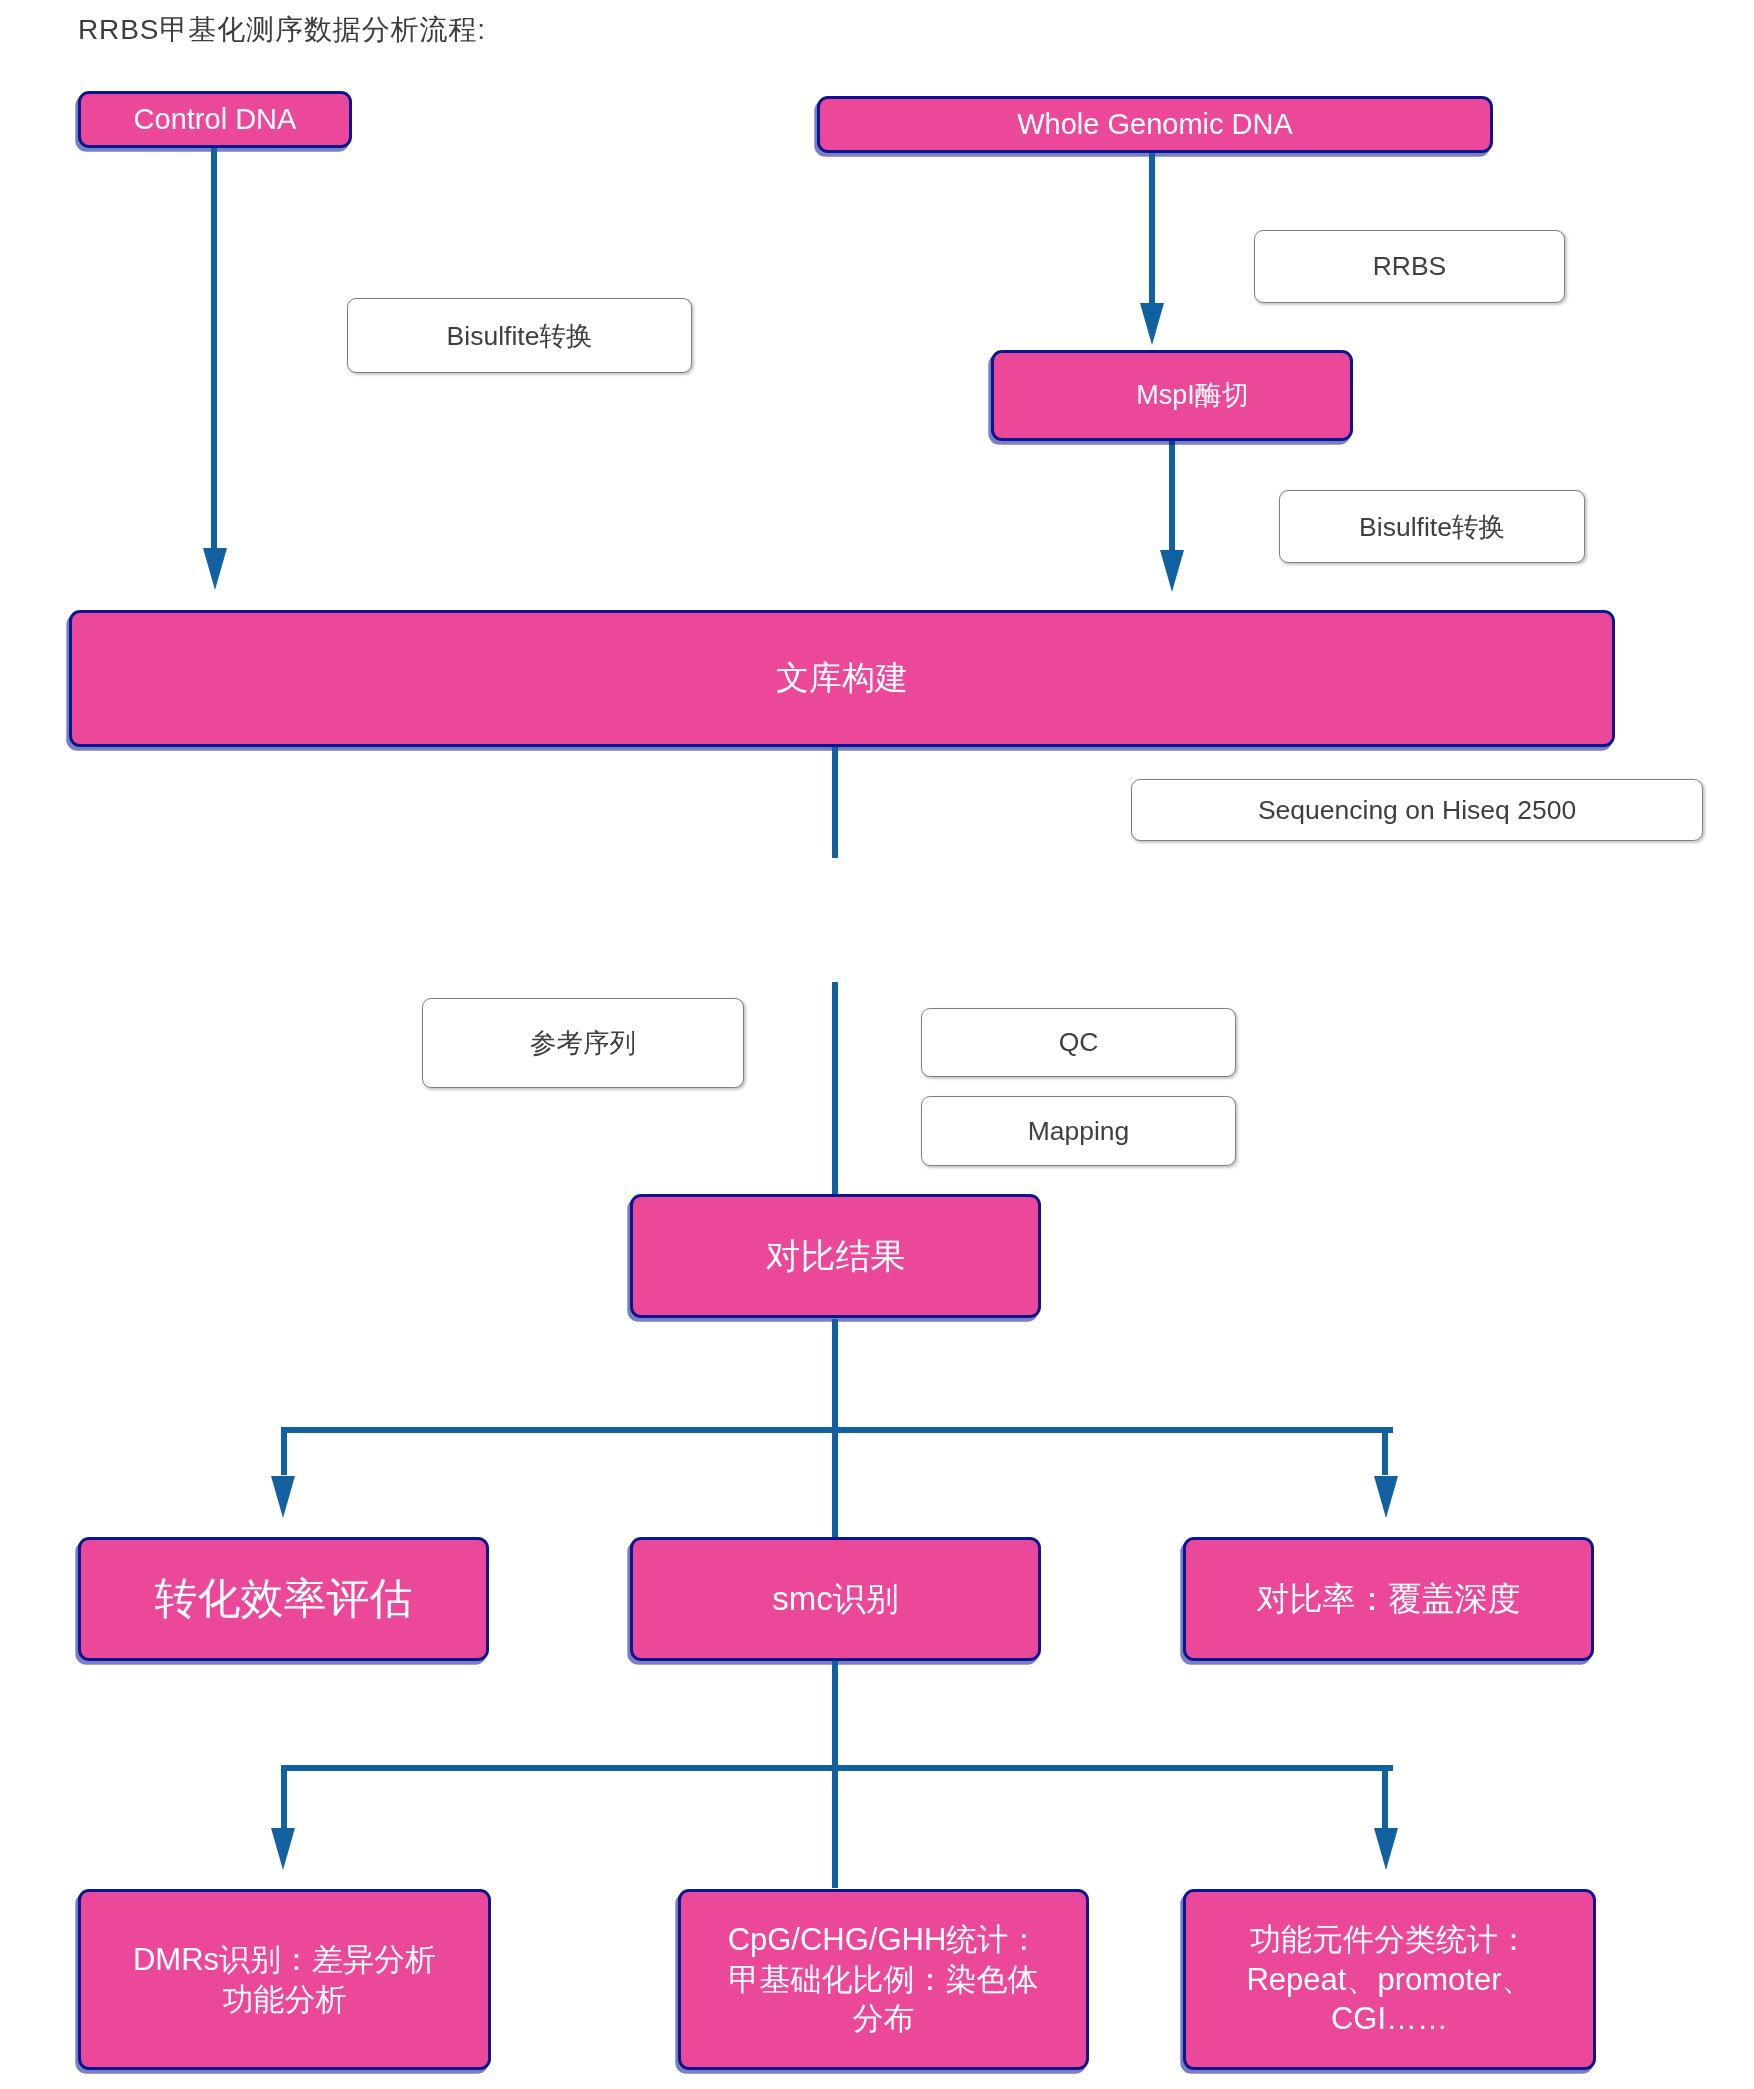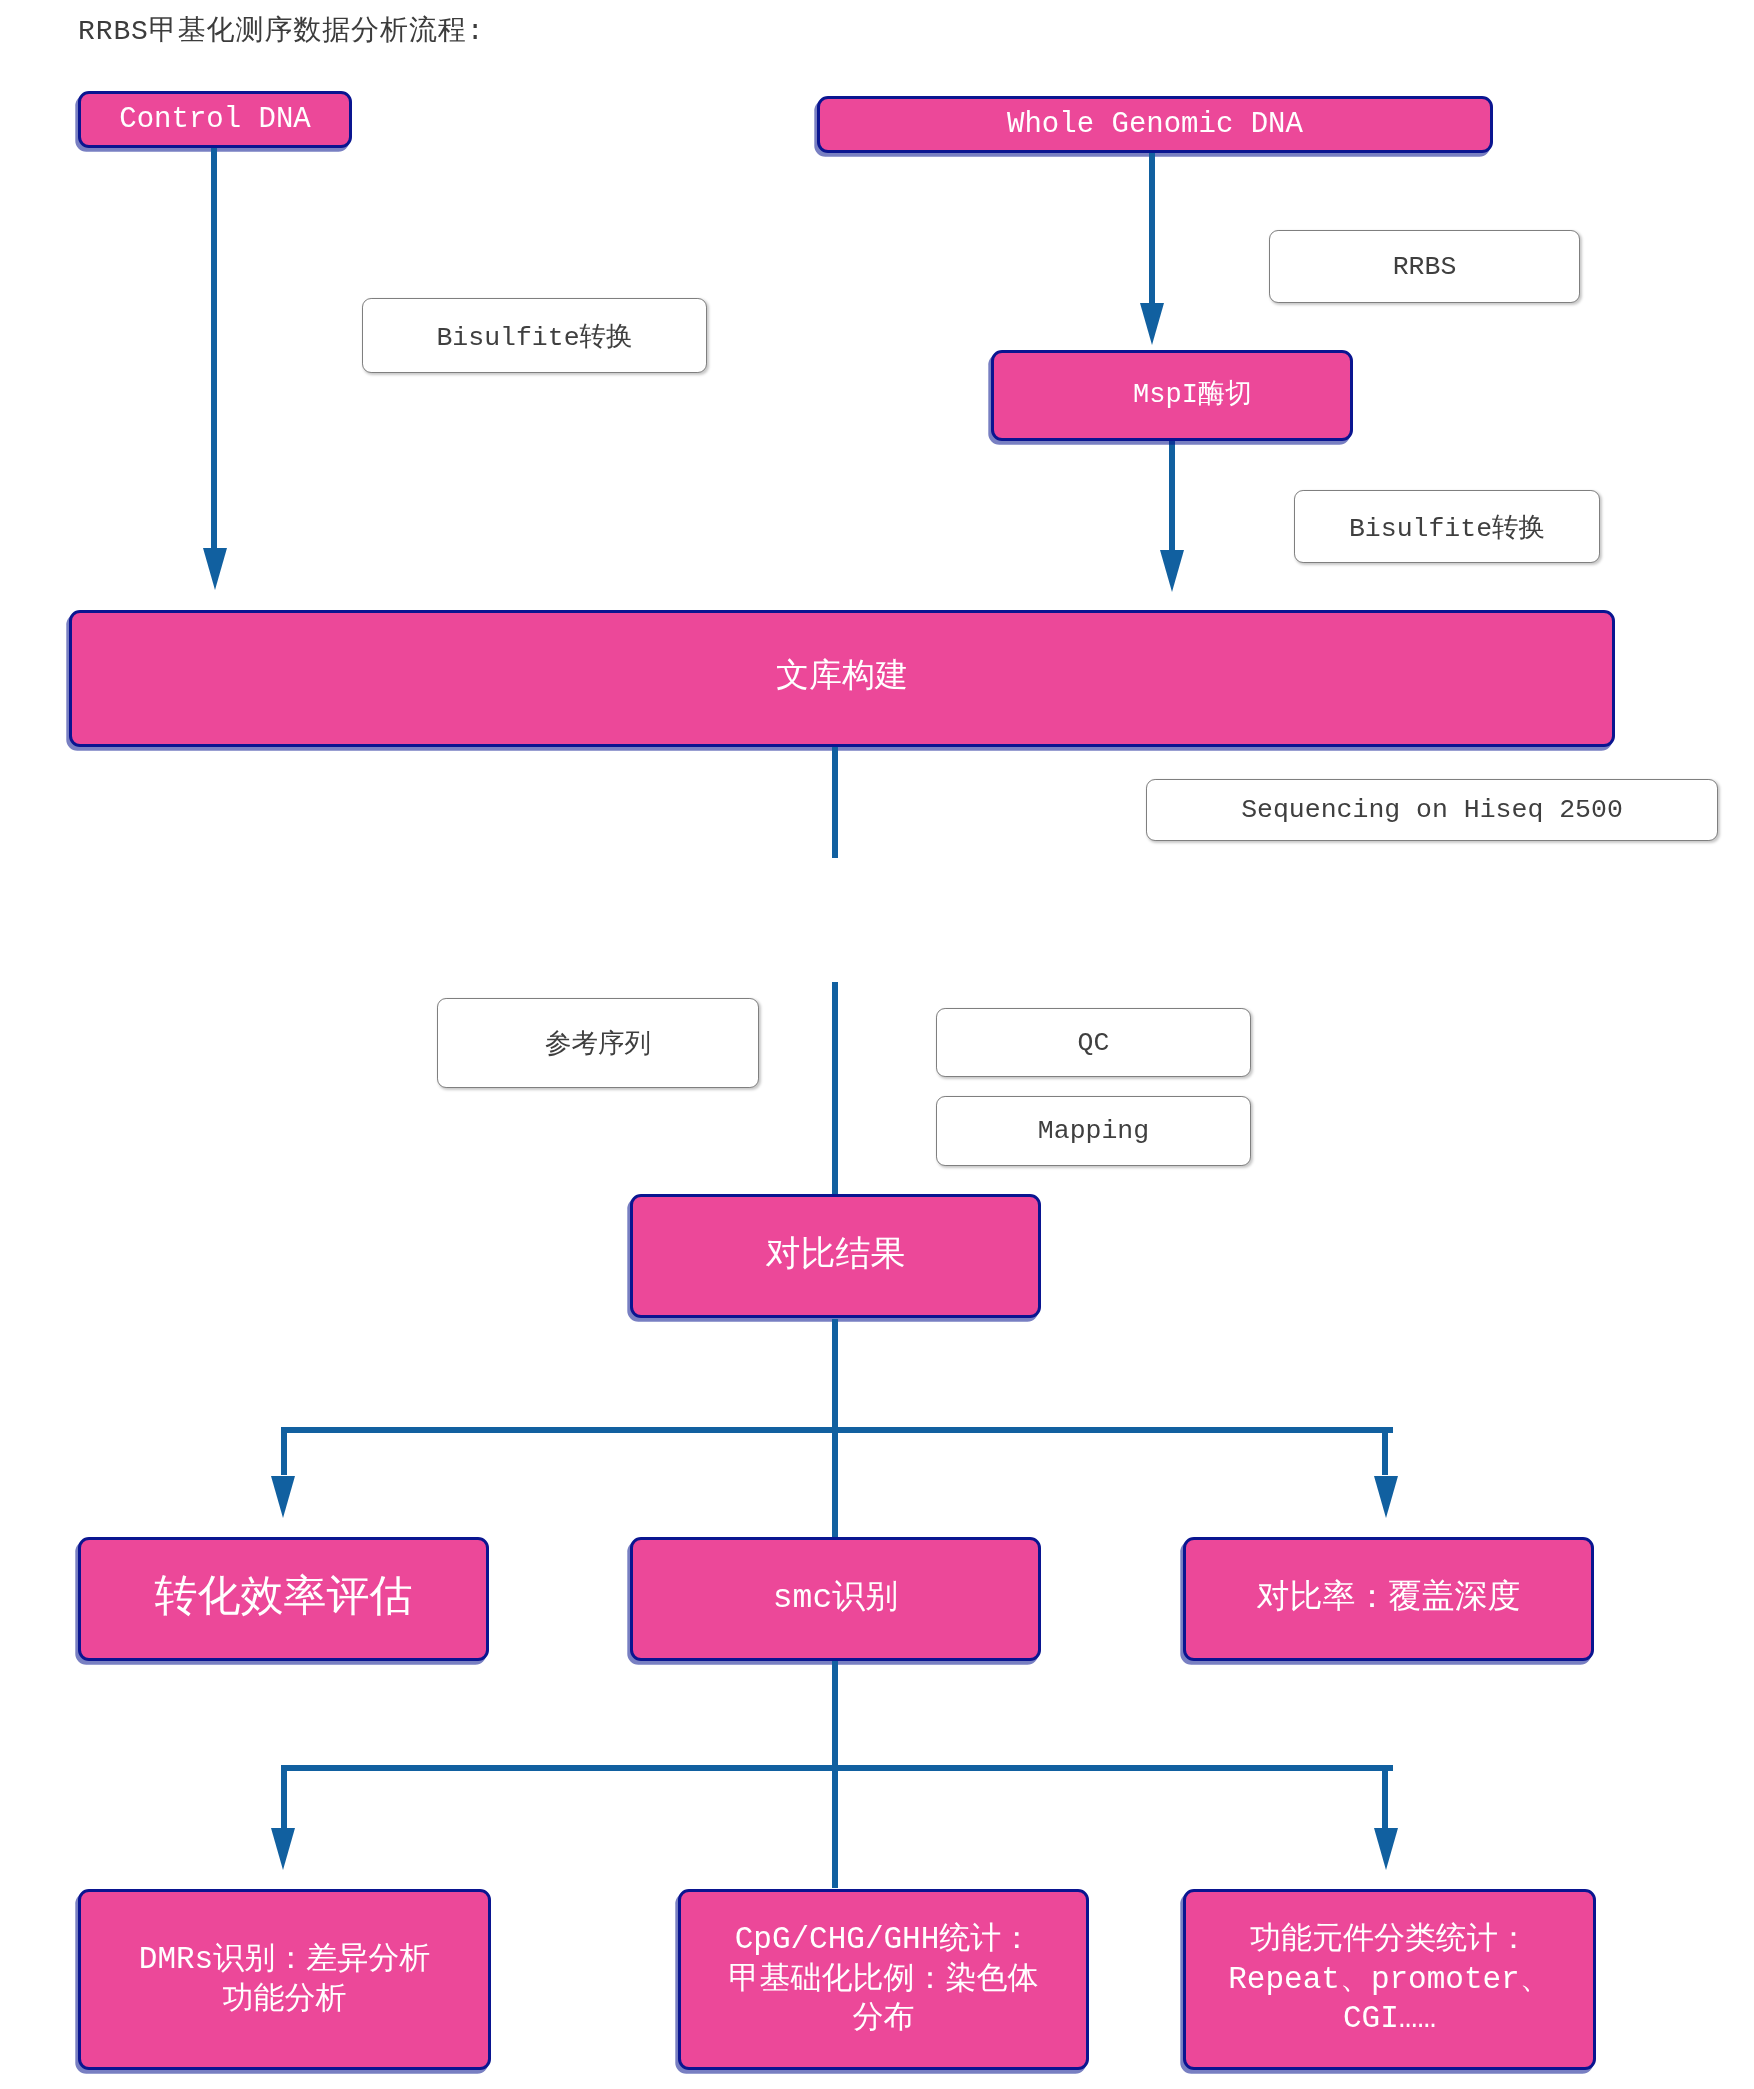--- a/index.html
+++ b/index.html
@@ -1,21 +1,21 @@
 <!DOCTYPE html>
 <html style="font-size:14.6px"><head>
 <meta charset="utf-8">
 <style>
   html, body { margin: 0; padding: 0; background: #ffffff; }
   #canvas {
     position: relative;
     width: 1754px;
     height: 2090px;
     background: #ffffff;
-    font-family: Liberation Mono, monospace;
+    font-family: Liberation Sans, sans-serif;
     overflow: hidden;
   }
   .page-title {
     position: absolute;
     left: 78px; top: 11px;
     font-size: 28px;
     color: #3c3c3c;
     letter-spacing: 0.9px;
   }
   
@@ -41,21 +41,20 @@
     border: 1.8px solid #7f7f7f;
     border-radius: 9.1px;
     box-shadow: 1.8px 1.8px 2.7px rgba(0,0,0,0.22);
     color: #3f3f3f;
     display: flex;
     align-items: center;
     justify-content: center;
     text-align: center;
     box-sizing: border-box;
     font-size: 26.5px;
-    margin-left: 15px;
   }
   .vline, .hline { position: absolute; background: #1160a0; }
   .vline { width: 6.4px; }
   .hline { height: 6.4px; }
   .arrowhead {
     position: absolute;
     width: 0; height: 0;
     border-left: 12px solid transparent;
     border-right: 12px solid transparent;
     border-top: 42px solid #1160a0;

